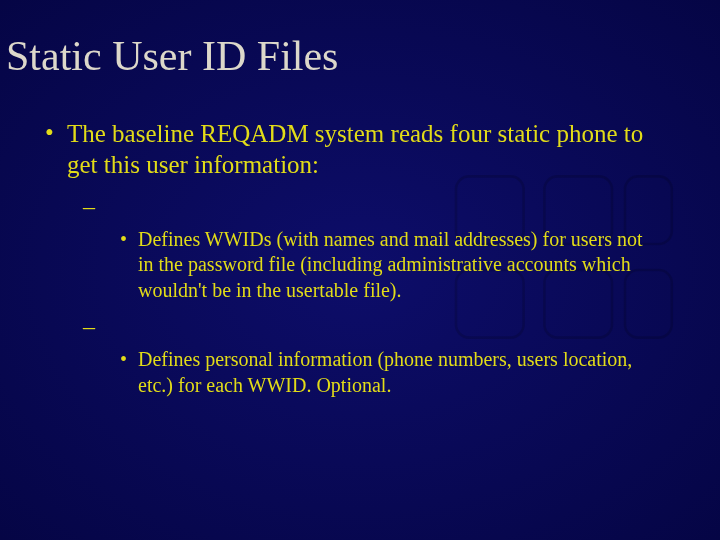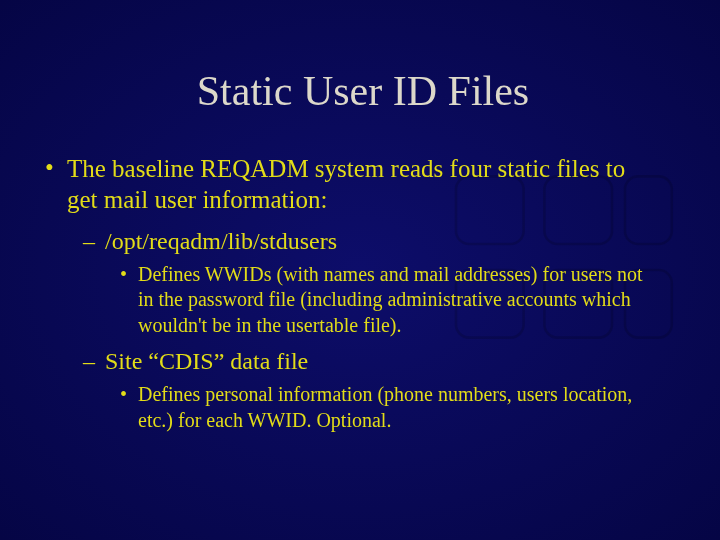--- a/index.html
+++ b/index.html
@@ -34,22 +34,22 @@
       pointer-events: none;
     }
     .watermark svg {
       width: 100%;
       height: 100%;
     }
     h1.title {
       color: #dcd8ca;
       font-size: 42px;
       font-weight: normal;
-      text-align: center;
-      padding-top: 67px;
+      text-align: left;
+      padding-top: 32px;
       padding-bottom: 38px;
       position: relative;
       z-index: 2;
       margin-left: 6px;
     }
     .content {
       padding: 0 60px 0 45px;
       font-size: 25px;
       position: relative;
       z-index: 2;
@@ -112,36 +112,34 @@
       </g>
     </svg>
   </div>
 
   <h1 class="title">Static User ID Files</h1>
 
   <div class="content">
 
     <div class="bullet-1">
       <div class="marker">•</div>
-      <div class="text">The baseline REQADM system reads four static files to get mail user information:</div>
+      <div class="text">The baseline REQADM system reads four static phone to get this user information:</div>
     </div>
 
     <div class="bullet-2">
       <div class="marker">–</div>
-      <div class="text">/opt/reqadm/lib/stdusers</div>
     </div>
 
     <div class="bullet-3">
       <div class="marker">•</div>
       <div class="text">Defines WWIDs (with names and mail addresses) for users not in the password file (including administrative accounts which wouldn't be in the usertable file).</div>
     </div>
 
     <div class="bullet-2">
       <div class="marker">–</div>
-      <div class="text">Site “CDIS” data file</div>
     </div>
 
     <div class="bullet-3">
       <div class="marker">•</div>
       <div class="text">Defines personal information (phone numbers, users location, etc.) for each WWID.  Optional.</div>
     </div>
 
   </div>
 </div>
 

